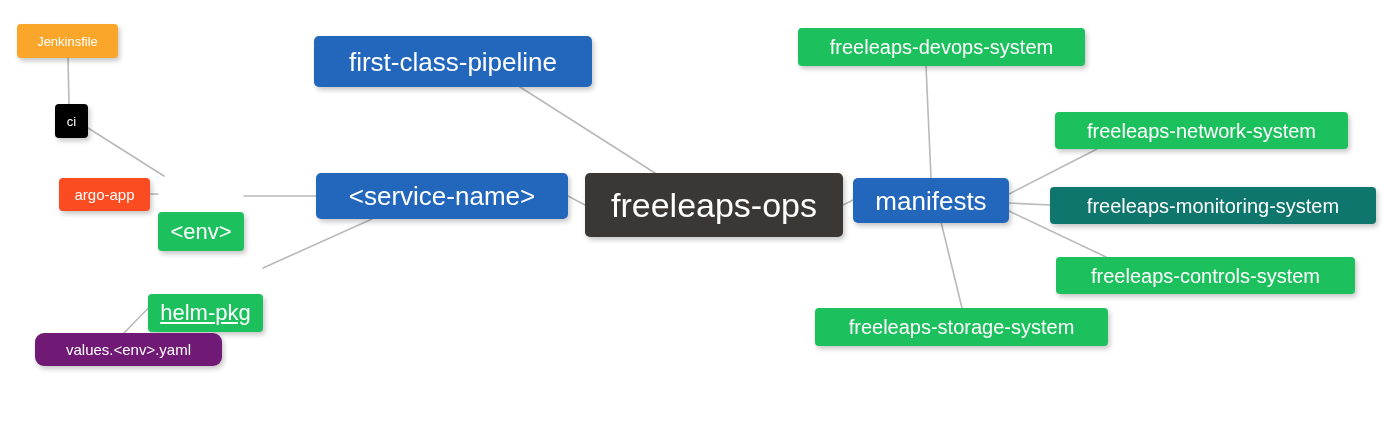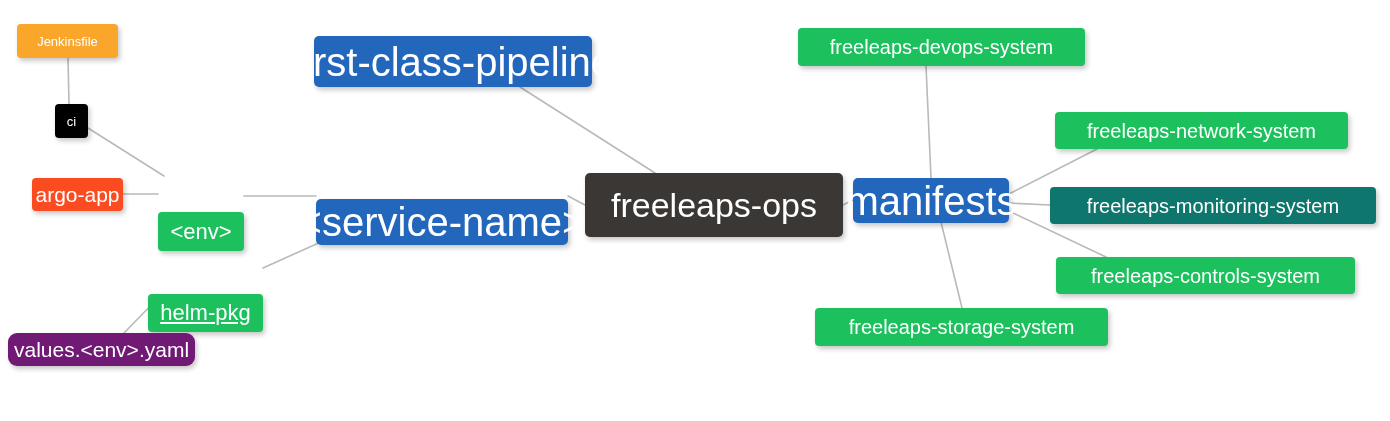--- a/index.html
+++ b/index.html
@@ -31,24 +31,24 @@
     justify-content: center;
     color: #ffffff;
     border-radius: 4px;
     white-space: nowrap;
     box-shadow: 2px 3px 5px rgba(0,0,0,0.22);
     letter-spacing: 0px;
     line-height: 1;
     padding: 0 10px;
   }
   .lvl-root   { font-size: 34px; border-radius: 5px; }
-  .lvl-1-big  { font-size: 40px; border-radius: 5px; }
+  .lvl-1-big  { font-size: 26px; border-radius: 5px; }
   .lvl-2      { font-size: 22px; margin-top: 36px; }
   .lvl-3      { font-size: 20px; }
-  .lvl-4      { font-size: 21px; }
+  .lvl-4      { font-size: 15px; margin-left: 27px; }
   .lvl-5      { font-size: 13px; }
 </style>
 </head>
 <body>
 
 <div id="canvas">
   <svg id="edge-layer" viewBox="0 0 1390 421" xmlns="http://www.w3.org/2000/svg">
       <line x1="585" y1="205" x2="568" y2="196" stroke="#b9b9b9" stroke-width="1.6" stroke-linecap="round"></line>
       <line x1="843" y1="205" x2="853" y2="200" stroke="#b9b9b9" stroke-width="1.6" stroke-linecap="round"></line>
       <line x1="655" y1="173" x2="520" y2="87" stroke="#b9b9b9" stroke-width="1.6" stroke-linecap="round"></line>
@@ -59,21 +59,21 @@
       <line x1="69" y1="104" x2="68" y2="58" stroke="#b9b9b9" stroke-width="1.6" stroke-linecap="round"></line>
       <line x1="160" y1="296" x2="124" y2="333" stroke="#b9b9b9" stroke-width="1.6" stroke-linecap="round"></line>
       <line x1="931" y1="178" x2="926" y2="66" stroke="#b9b9b9" stroke-width="1.6" stroke-linecap="round"></line>
       <line x1="1009" y1="194" x2="1097" y2="149" stroke="#b9b9b9" stroke-width="1.6" stroke-linecap="round"></line>
       <line x1="1009" y1="203" x2="1050" y2="205" stroke="#b9b9b9" stroke-width="1.6" stroke-linecap="round"></line>
       <line x1="1009" y1="211" x2="1106" y2="257" stroke="#b9b9b9" stroke-width="1.6" stroke-linecap="round"></line>
       <line x1="941" y1="222" x2="962" y2="308" stroke="#b9b9b9" stroke-width="1.6" stroke-linecap="round"></line>
     </svg>
   <div id="node-layer">
       <div class="mm-node lvl-root" style="left: 585px; top: 173px; width: 258px; height: 64px; background: rgb(59, 55, 52);">freeleaps-ops</div>
-      <div class="mm-node lvl-1-big" style="left: 316px; top: 173px; width: 252px; height: 46px; background: rgb(34, 103, 188); margin-top: 26px;">&lt;service-name&gt;</div>
+      <div class="mm-node lvl-1-big" style="left: 316px; top: 173px; width: 252px; height: 46px; background: rgb(34, 103, 188);">&lt;service-name&gt;</div>
       <div class="mm-node lvl-1-big" style="left: 853px; top: 178px; width: 156px; height: 45px; background: rgb(34, 103, 188);">manifests</div>
       <div class="mm-node lvl-1-big" style="left: 314px; top: 36px; width: 278px; height: 51px; background: rgb(34, 103, 188);">first-class-pipeline</div>
       <div class="mm-node lvl-2" style="left: 158px; top: 176px; width: 86px; height: 39px; background: rgb(28, 193, 94);">&lt;env&gt;</div>
       <div class="mm-node lvl-2" style="left: 148px; top: 258px; width: 115px; height: 38px; background: rgb(28, 193, 94); text-decoration: underline;">helm-pkg</div>
       <div class="mm-node lvl-5" style="left: 55px; top: 104px; width: 33px; height: 34px; background: #000000;">ci</div>
       <div class="mm-node lvl-4" style="left: 32px; top: 178px; width: 91px; height: 33px; background: rgb(250, 75, 33);">argo-app</div>
       <div class="mm-node lvl-5" style="left: 17px; top: 24px; width: 101px; height: 34px; background: rgb(249, 166, 42);">Jenkinsfile</div>
       <div class="mm-node lvl-4" style="left: 8px; top: 333px; width: 187px; height: 33px; background: #701a75; border-radius: 9px;">values.&lt;env&gt;.yaml</div>
       <div class="mm-node lvl-3" style="left: 798px; top: 28px; width: 287px; height: 38px; background: rgb(28, 193, 94);">freeleaps-devops-system</div>
       <div class="mm-node lvl-3" style="left: 1055px; top: 112px; width: 293px; height: 37px; background: rgb(28, 193, 94);">freeleaps-network-system</div>

